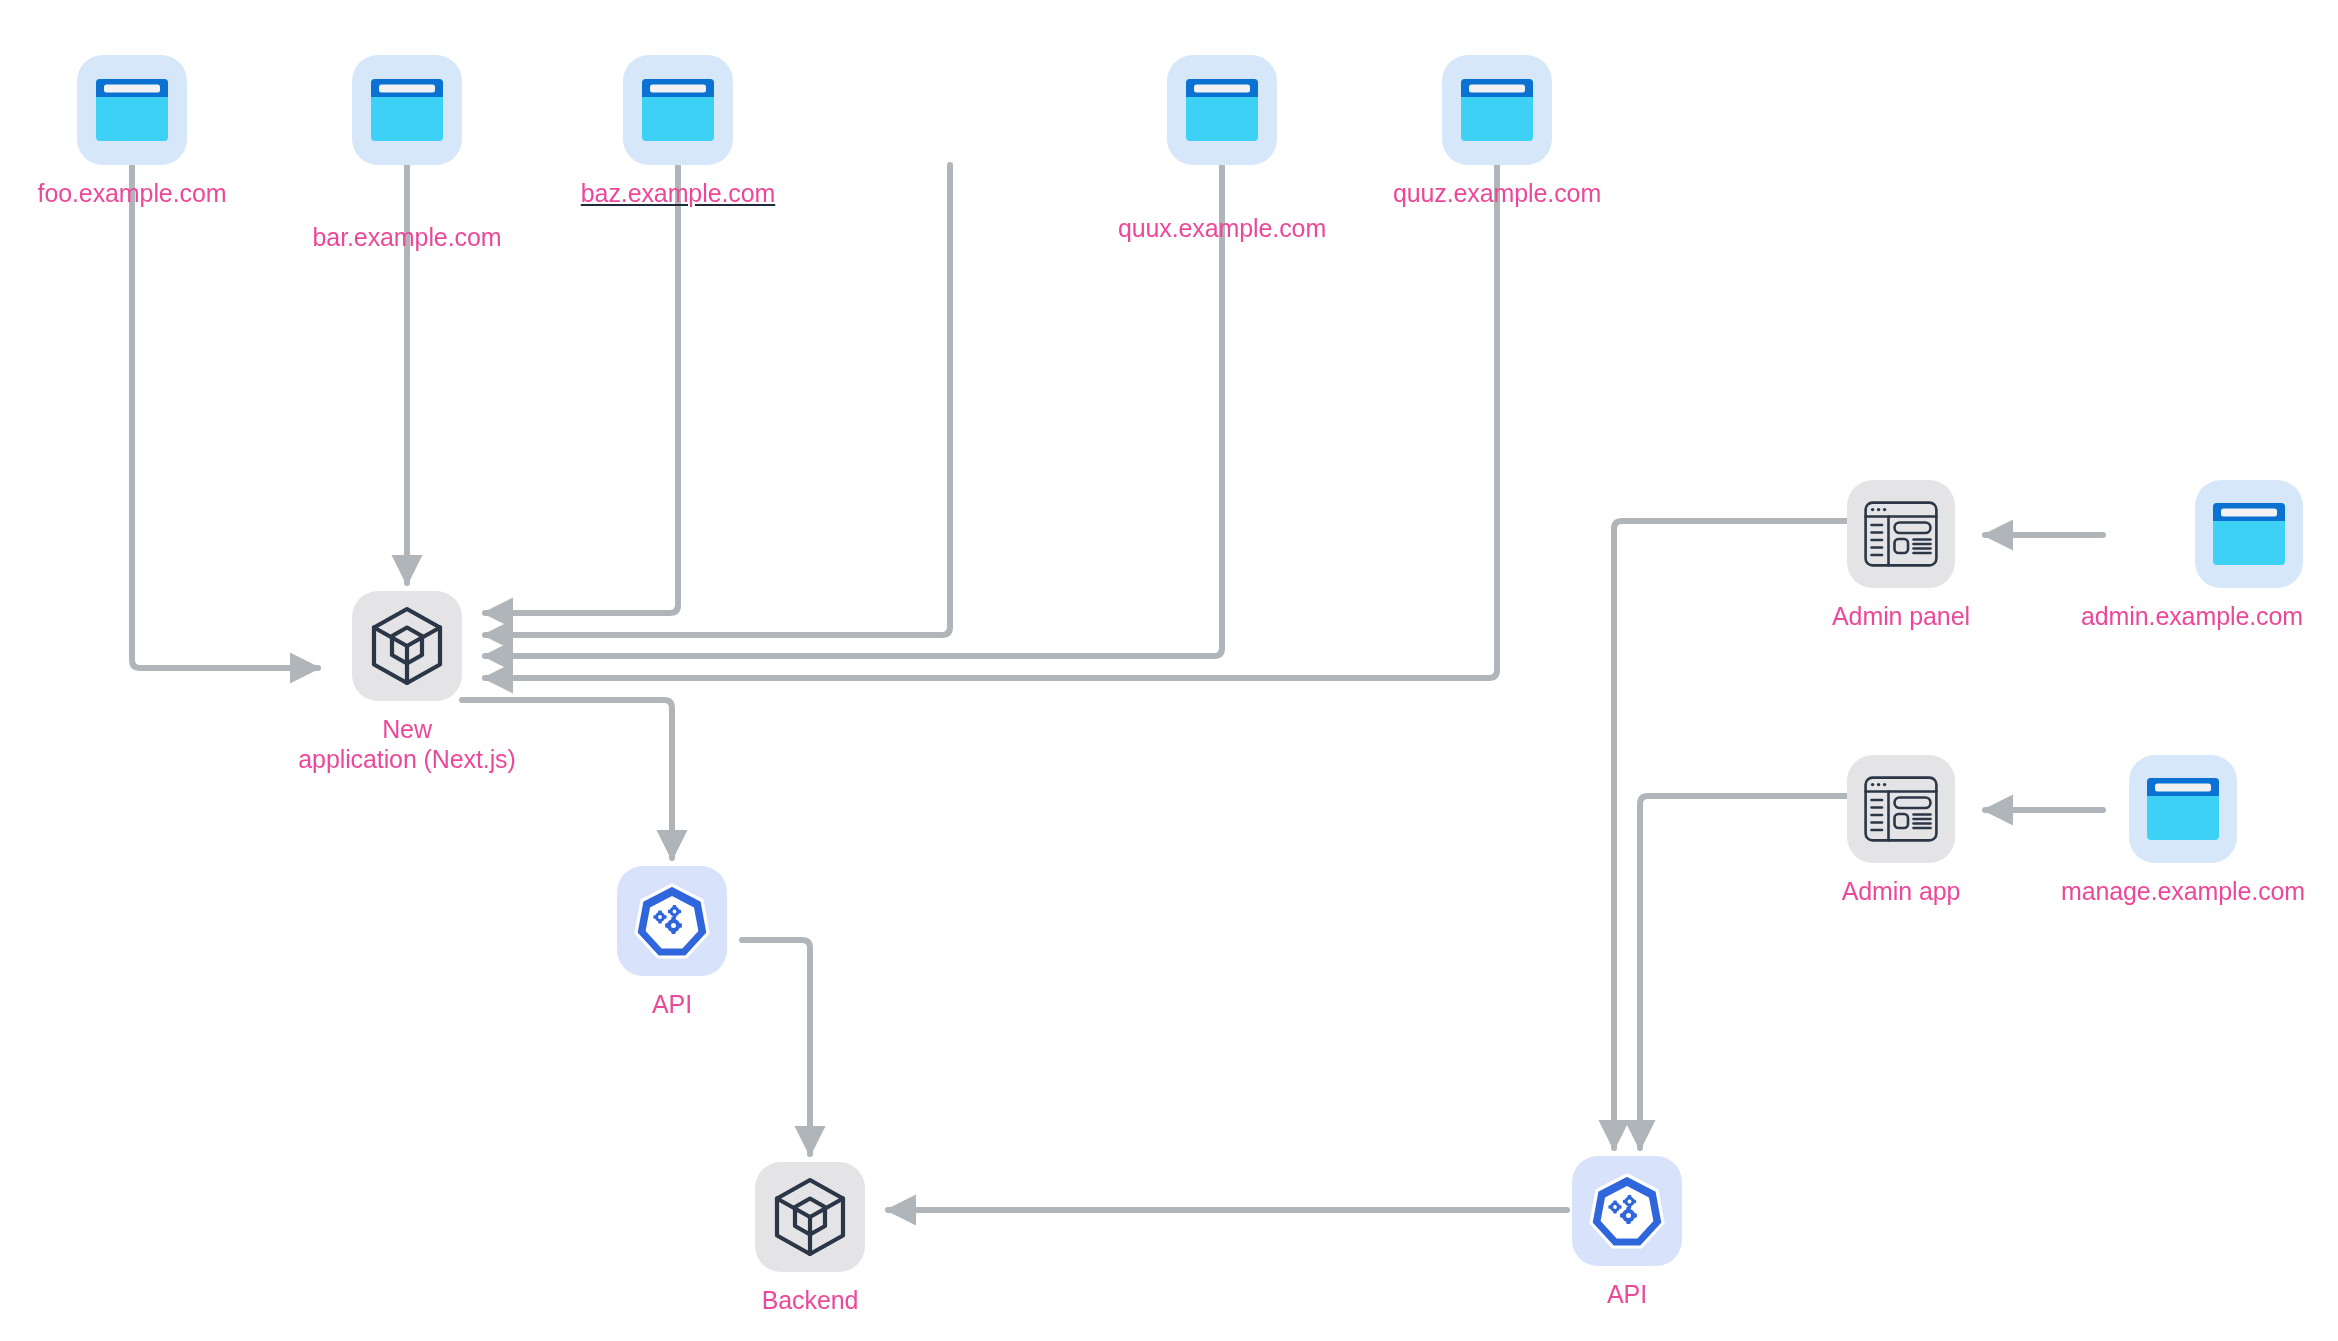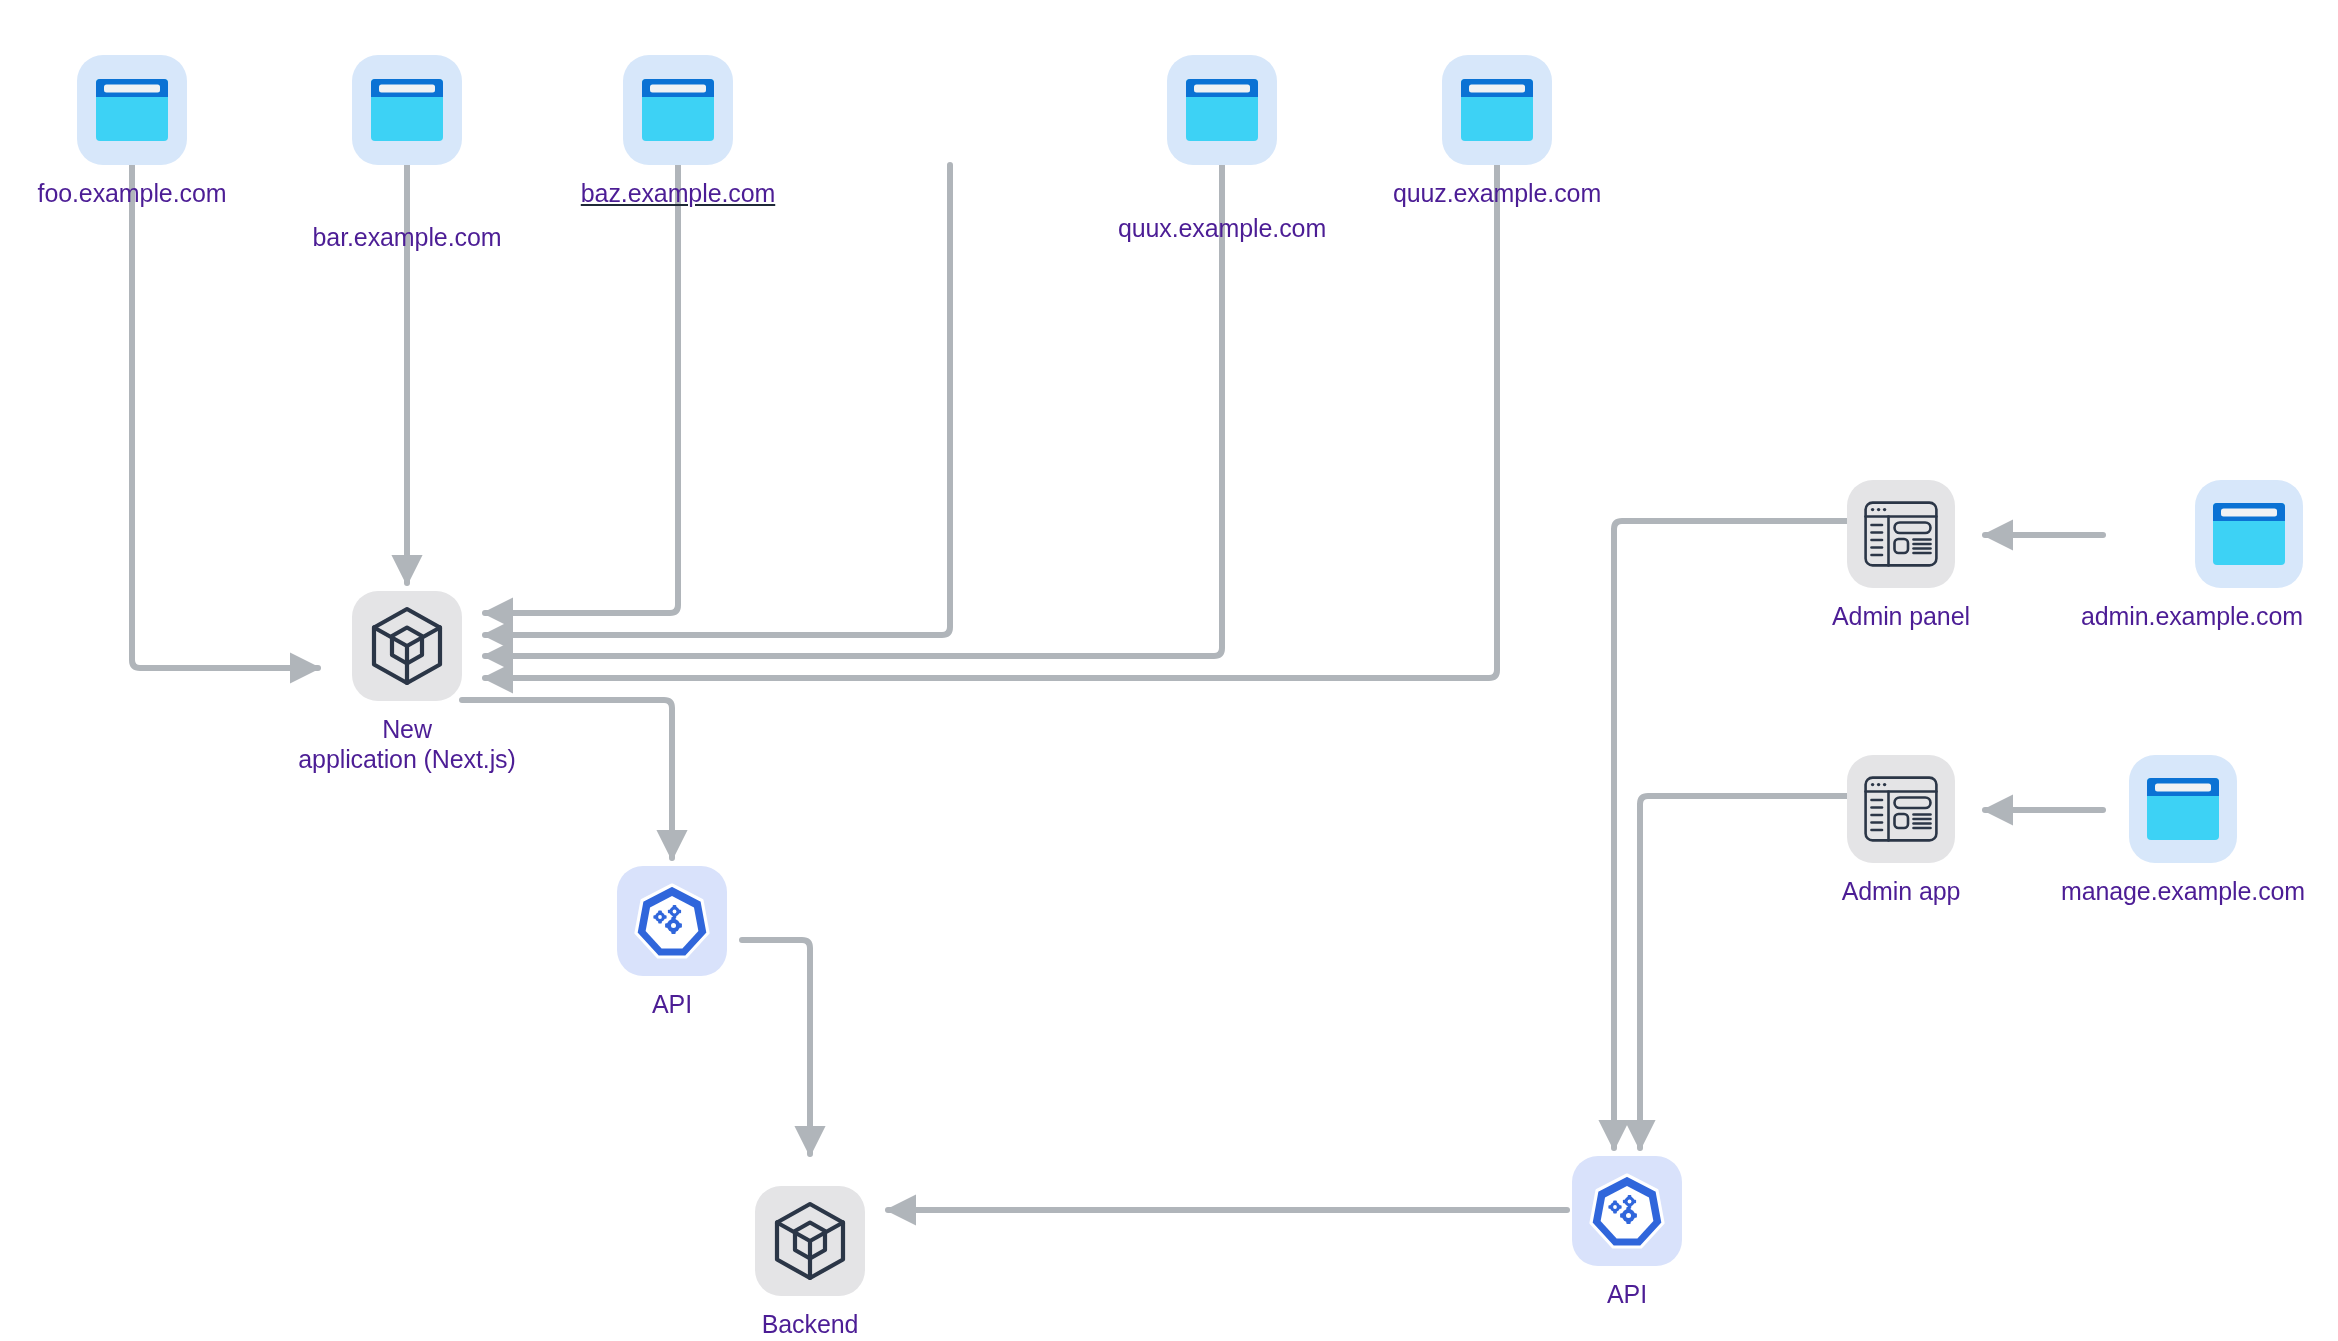--- a/index.html
+++ b/index.html
@@ -17,21 +17,21 @@
   .tile-gray{background:#e4e4e6;}
   .tile-lav{background:#d9e2fb;}
 
   .tile-110{width:110px;height:110px;border-radius:26px;}
   .tile-108{width:108px;height:108px;border-radius:26px;}
 
   .caption{
     margin-top:13px;
     font-size:25px;
     line-height:30px;
-    color:#4c1d95;
+    color:#ec4899;
     text-align:center;
     white-space:pre-line;
     letter-spacing:-0.1px;
   }
 </style>
 </head>
 <body>
 
 <div id="canvas">
 
@@ -166,21 +166,21 @@
           <rect x="31.1" y="40.3" width="5.2" height="4.4" rx="1"></rect>
           <rect x="42.7" y="40.3" width="5.2" height="4.4" rx="1"></rect>
           <circle cx="39.5" cy="42.5" r="2.5" fill="#ffffff"></circle>
         </g>
         <text x="38" y="62" text-anchor="middle" font-family="Liberation Sans, sans-serif" font-size="9.5" fill="#ffffff">api</text>
       </svg>
     </div>
     <div class="caption">API</div>
   </div>
 
-  <div class="node" style="left:740px;top:1162px;width:140px;margin-top:24px;">
+  <div class="node" style="left:740px;top:1162px;width:140px;">
     <div class="tile tile-gray tile-110">
       <svg width="76" height="80" viewBox="0 0 76 80" xmlns="http://www.w3.org/2000/svg" fill="none" stroke="#2b3647" stroke-width="4.2" stroke-linejoin="round" stroke-linecap="round">
         <path d="M38 3 L71 21.5 L71 58.5 L38 77 L5 58.5 L5 21.5 Z"></path>
         <path d="M5 21.5 L38 40 L71 21.5"></path>
         <path d="M38 40 L38 77"></path>
         <path d="M23 30 L23 49 L38 57.5 L53 49 L53 30 L38 21.5 Z"></path>
       </svg>
     </div>
     <div class="caption">Backend</div>
   </div>

